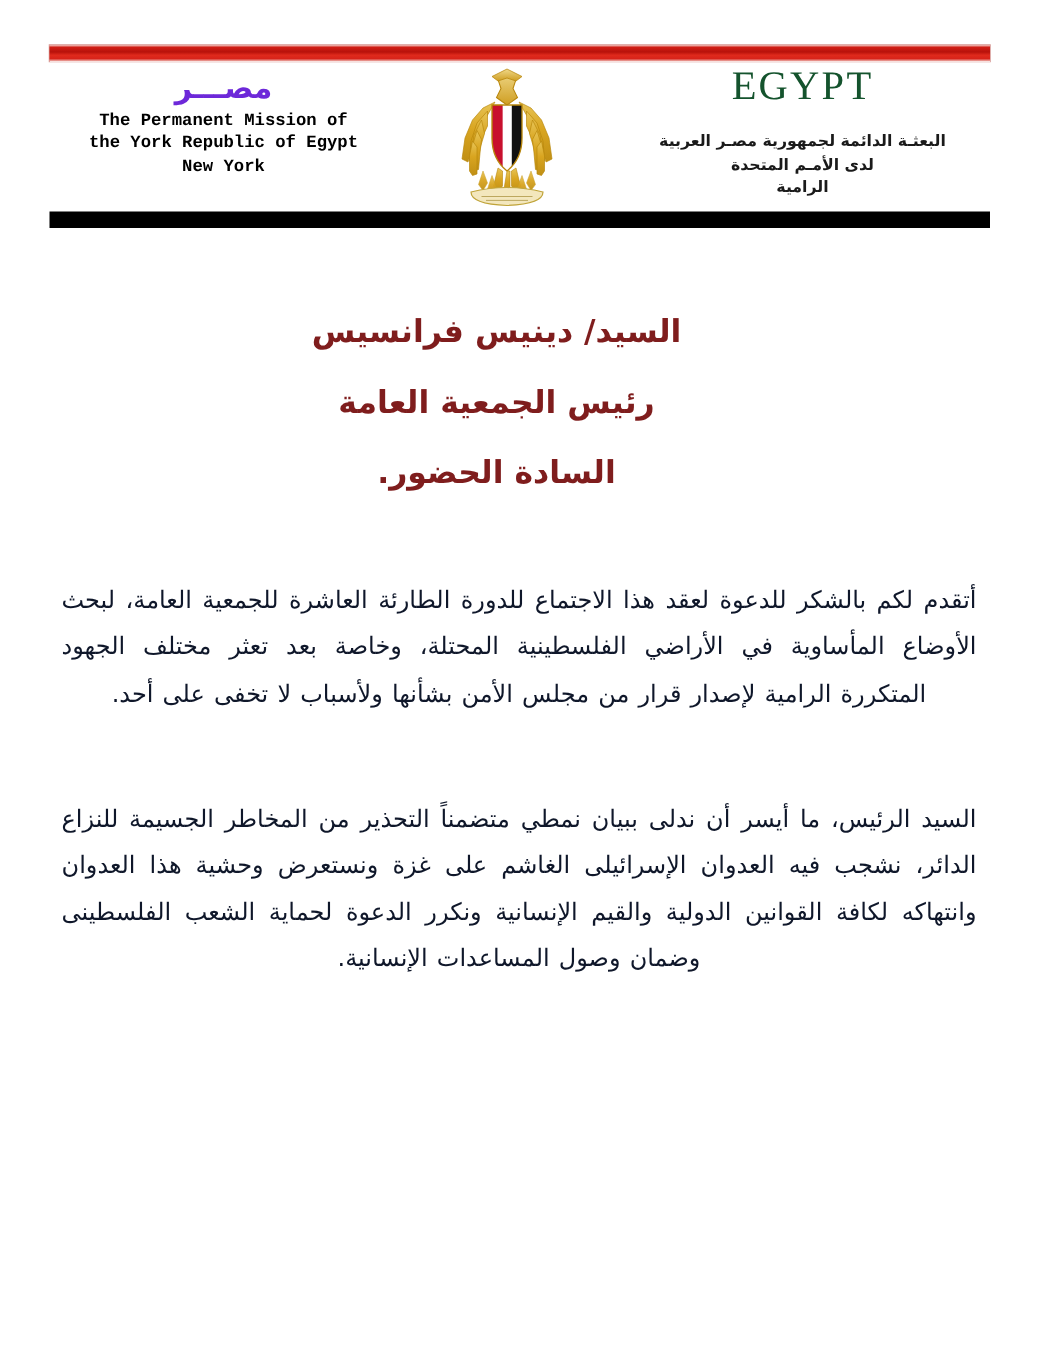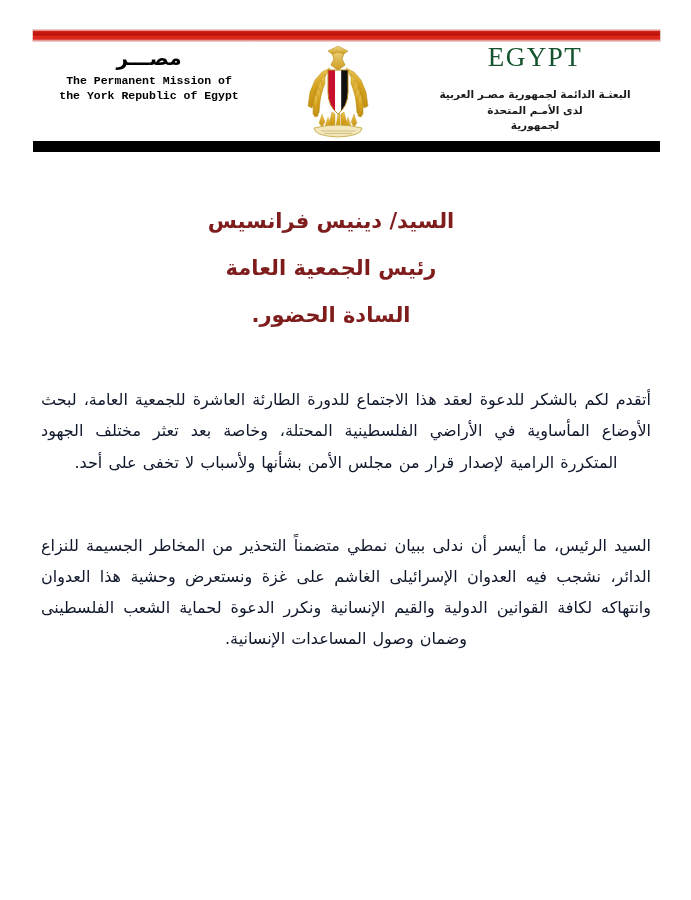--- a/index.html
+++ b/index.html
@@ -57,21 +57,21 @@
     padding-top: 2px;
     box-sizing: border-box;
   }
 
   .head-col-left {
     width: 232px;
     text-align: center;
     padding-top: 4px;
   }
   .misr {
-    color: #000000;
+    color: #6d28d9;
     font-family: "DejaVu Sans", sans-serif;
     font-size: 20px;
     font-weight: bold;
     line-height: 1.1;
     letter-spacing: 1px;
     direction: rtl;
   }
   .mission-en {
     margin-top: 4px;
     font-family: Liberation Mono, monospace;
@@ -164,20 +164,21 @@
 
     <div class="rule-red"></div>
 
     <div class="head-body">
 
       <div class="head-col-left">
         <div class="misr">مصـــر</div>
         <div class="mission-en">
           <div>The Permanent Mission of</div>
           <div>the York Republic of Egypt</div>
+          <div>New York</div>
         </div>
       </div>
 
       <div class="head-col-mid">
         <svg width="92" height="98" viewBox="0 0 92 98">
           <defs>
             <linearGradient id="goldFeather" x1="0" y1="0" x2="0" y2="1">
               <stop offset="0%" stop-color="#e8c558"></stop>
               <stop offset="45%" stop-color="#d9a520"></stop>
               <stop offset="100%" stop-color="#c08f14"></stop>
@@ -239,21 +240,21 @@
             <line x1="32" y1="89.6" x2="60" y2="89.6"></line>
           </g>
         </svg>
       </div>
 
       <div class="head-col-right">
         <div class="egypt-word">EGYPT</div>
         <div class="mission-ar">
           <div>البعثـة الدائمة لجمهورية مصـر العربية</div>
           <div>لدى الأمـم المتحدة</div>
-          <div>لجمهورية</div>
+          <div>الرامية</div>
         </div>
       </div>
 
     </div>
 
     <div class="rule-black"></div>
   </div>
 
   <div class="letter">
 

